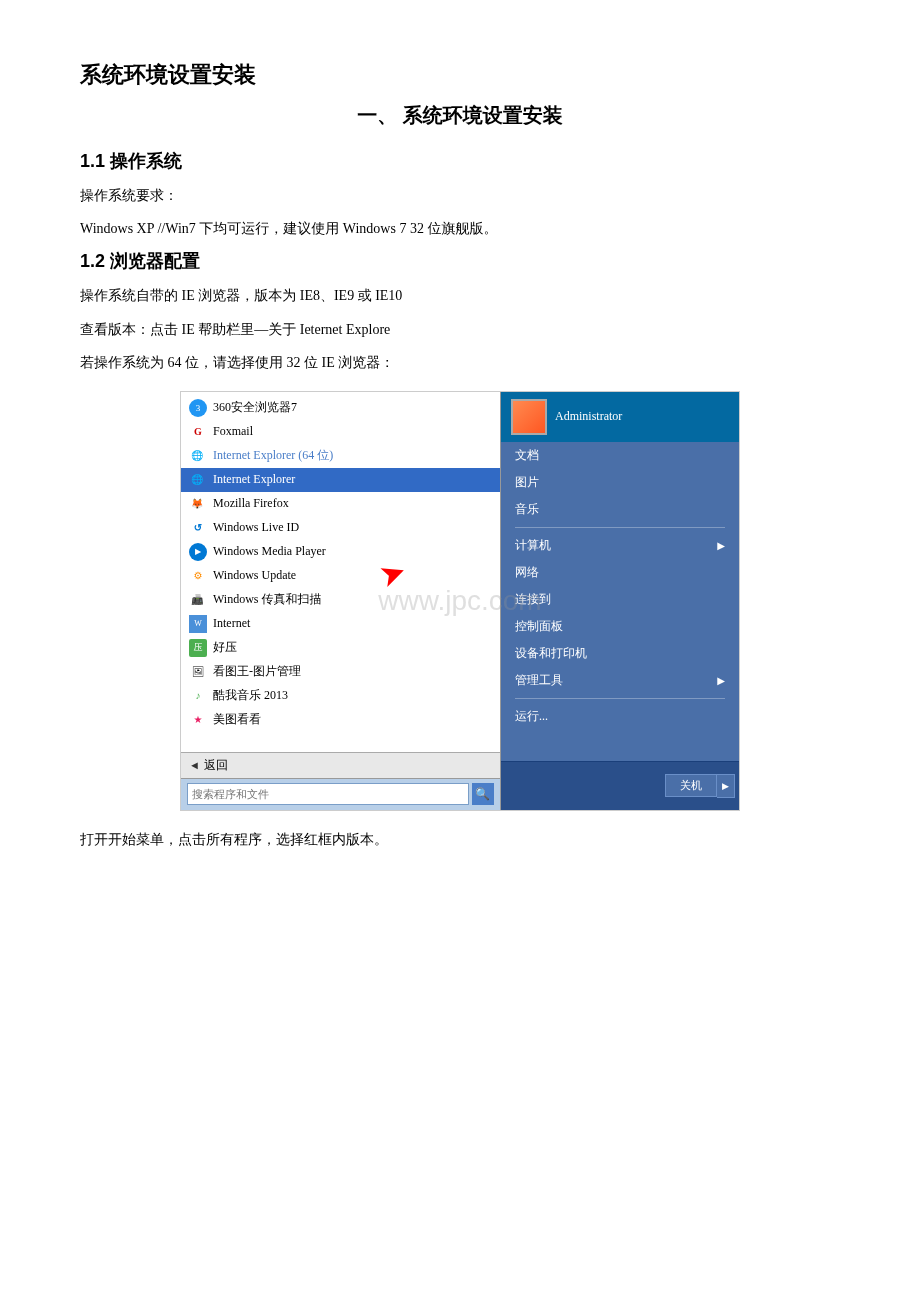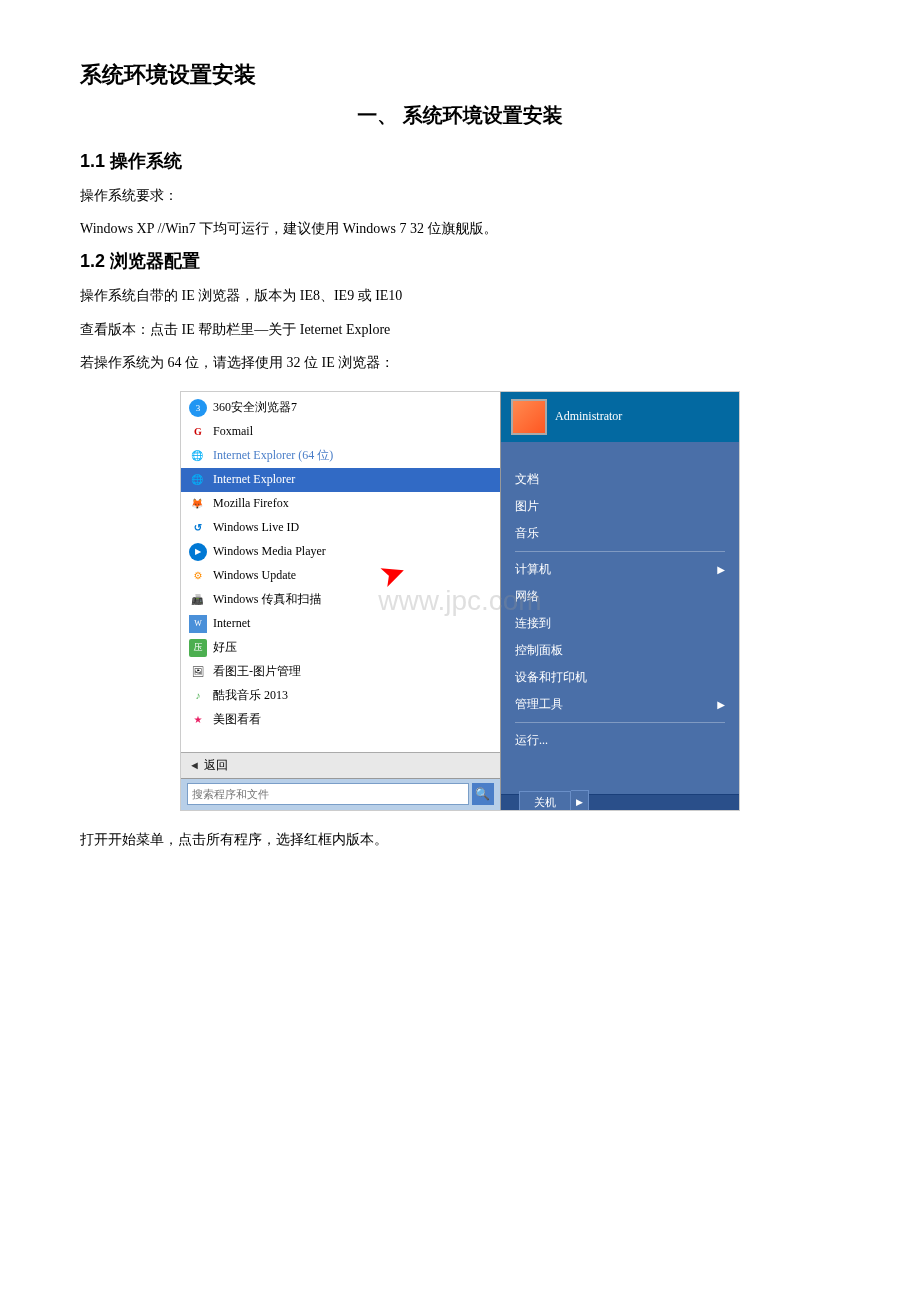--- a/index.html
+++ b/index.html
@@ -171,21 +171,21 @@
     }
 
     .user-name {
       color: #fff;
       font-size: 12px;
       font-family: "SimSun", serif;
     }
 
     .right-menu-items {
       flex: 1;
-      padding: 24px 0;
+      padding: 0 0;
       border-radius: 16px;
     }
 
     .right-item {
       display: flex;
       align-items: center;
       padding: 5px 14px;
       font-size: 12px;
       font-family: "SimSun", serif;
       color: #fff;
@@ -197,26 +197,26 @@
       font-size: 10px;
     }
 
     .right-divider {
       border: none;
       border-top: 1px solid rgba(255,255,255,0.3);
       margin: 4px 14px;
     }
 
     .shutdown-bar {
-      height: 16px;
+      height: 49px;
       background: #2a4f8a;
       display: flex;
       align-items: center;
-      justify-content: flex-start;
-      padding: 0 18px;
+      justify-content: flex-end;
+      padding: 0 4px;
       border-top: 1px solid #1a3f7a;
     }
 
     .shutdown-btn {
       background: #4a6fa8;
       color: #fff;
       border: 1px solid #6a8fc8;
       padding: 3px 14px;
       font-size: 11px;
       font-family: "SimSun", serif;

